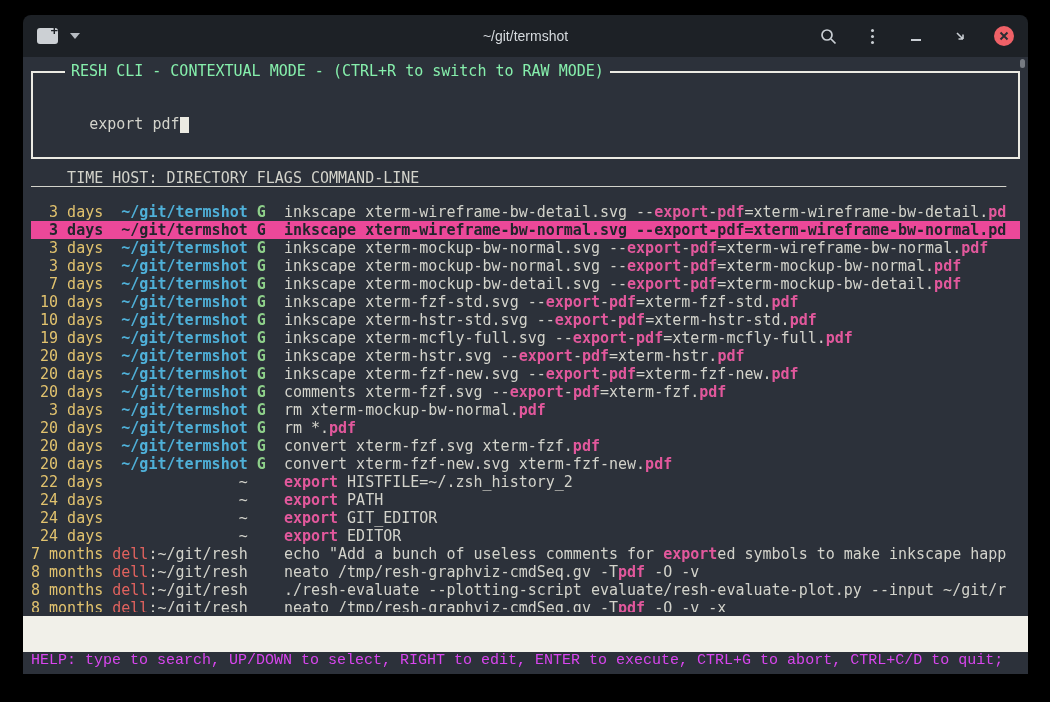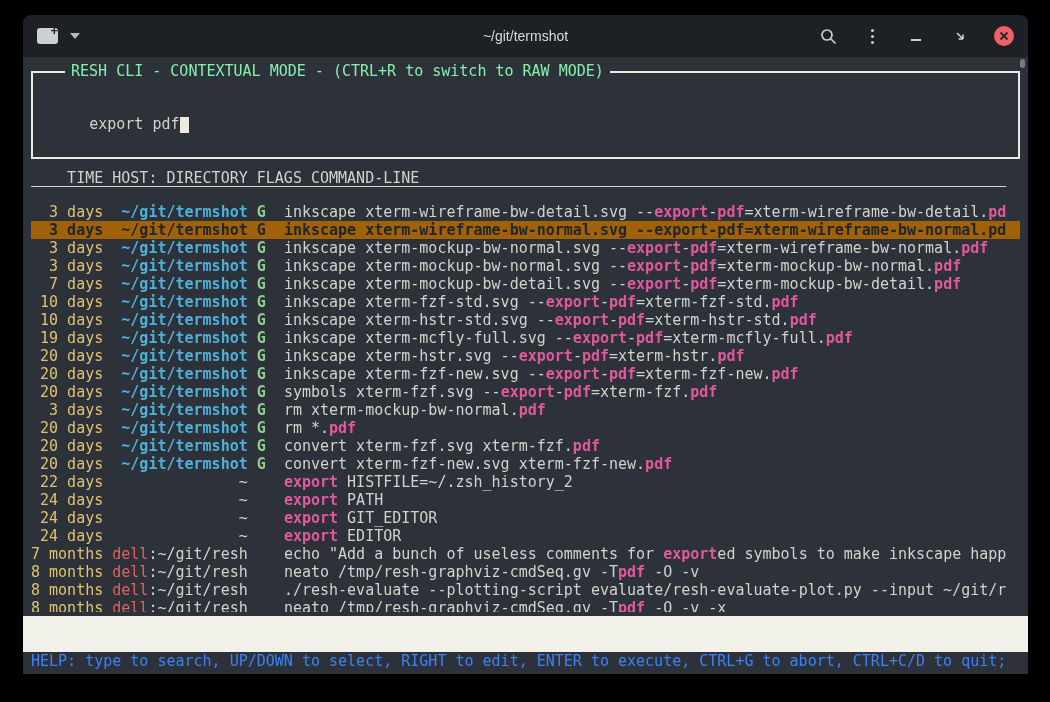--- a/index.html
+++ b/index.html
@@ -54,27 +54,27 @@
   .row{
     flex:0 0 18px;height:18px;white-space:pre;overflow:hidden;margin:0 -8px;padding:0 8px;
   }
   .t-yellow{color:#e1c26e;}
   .t-cyan{color:#4fb0d8;font-weight:bold;}
   .t-green{color:#8ed08a;font-weight:bold;}
   .t-pink{color:#e2589c;font-weight:bold;}
   .t-red{color:#e0625e;}
   .t-plain{color:#d3d3cb;}
   .t-cmd{color:#d3d3cb;margin-top:35px;}
-  .row.selected{background:#a16207;}
+  .row.selected{background:#ec4899;}
   .row.selected span{color:#21262c !important;font-weight:bold;}
   .statusbar{
     flex:0 0 36px;background:#f1f0e9;color:#21262c;font-weight:bold;white-space:pre;
     margin:4px -8px 0 -8px;padding:0 8px;overflow:hidden;
   }
-  .helpbar{flex:0 0 18px;white-space:pre;overflow:hidden;color:#3b82f6;}
+  .helpbar{flex:0 0 18px;white-space:pre;overflow:hidden;color:#d946ef;font-family:Liberation Mono, monospace;}
   svg{display:block;}
 </style>
 </head>
 <body>
 
 <div class="window">
 
   <div class="titlebar">
     <div class="tb-left">
       <div class="newtab-btn">
@@ -125,21 +125,21 @@
         <div class="row"><span class="t-yellow">  3 days </span><span class="t-plain"> </span><span class="t-cyan">~/git/termshot</span><span class="t-green"> G  </span><span class="t-cmd">inkscape xterm-wireframe-bw-detail.svg --</span><span class="t-pink">export</span><span class="t-cmd">-</span><span class="t-pink">pdf</span><span class="t-cmd">=xterm-wireframe-bw-detail.</span><span class="t-pink">pd</span></div>
         <div class="row selected"><span class="t-yellow">  3 days </span><span class="t-plain"> </span><span class="t-cyan">~/git/termshot</span><span class="t-green"> G  </span><span class="t-cmd">inkscape xterm-wireframe-bw-normal.svg --export-pdf=xterm-wireframe-bw-normal.pd</span></div>
         <div class="row"><span class="t-yellow">  3 days </span><span class="t-plain"> </span><span class="t-cyan">~/git/termshot</span><span class="t-green"> G  </span><span class="t-cmd">inkscape xterm-mockup-bw-normal.svg --</span><span class="t-pink">export</span><span class="t-cmd">-</span><span class="t-pink">pdf</span><span class="t-cmd">=xterm-wireframe-bw-normal.</span><span class="t-pink">pdf</span></div>
         <div class="row"><span class="t-yellow">  3 days </span><span class="t-plain"> </span><span class="t-cyan">~/git/termshot</span><span class="t-green"> G  </span><span class="t-cmd">inkscape xterm-mockup-bw-normal.svg --</span><span class="t-pink">export</span><span class="t-cmd">-</span><span class="t-pink">pdf</span><span class="t-cmd">=xterm-mockup-bw-normal.</span><span class="t-pink">pdf</span></div>
         <div class="row"><span class="t-yellow">  7 days </span><span class="t-plain"> </span><span class="t-cyan">~/git/termshot</span><span class="t-green"> G  </span><span class="t-cmd">inkscape xterm-mockup-bw-detail.svg --</span><span class="t-pink">export</span><span class="t-cmd">-</span><span class="t-pink">pdf</span><span class="t-cmd">=xterm-mockup-bw-detail.</span><span class="t-pink">pdf</span></div>
         <div class="row"><span class="t-yellow"> 10 days </span><span class="t-plain"> </span><span class="t-cyan">~/git/termshot</span><span class="t-green"> G  </span><span class="t-cmd">inkscape xterm-fzf-std.svg --</span><span class="t-pink">export</span><span class="t-cmd">-</span><span class="t-pink">pdf</span><span class="t-cmd">=xterm-fzf-std.</span><span class="t-pink">pdf</span></div>
         <div class="row"><span class="t-yellow"> 10 days </span><span class="t-plain"> </span><span class="t-cyan">~/git/termshot</span><span class="t-green"> G  </span><span class="t-cmd">inkscape xterm-hstr-std.svg --</span><span class="t-pink">export</span><span class="t-cmd">-</span><span class="t-pink">pdf</span><span class="t-cmd">=xterm-hstr-std.</span><span class="t-pink">pdf</span></div>
         <div class="row"><span class="t-yellow"> 19 days </span><span class="t-plain"> </span><span class="t-cyan">~/git/termshot</span><span class="t-green"> G  </span><span class="t-cmd">inkscape xterm-mcfly-full.svg --</span><span class="t-pink">export</span><span class="t-cmd">-</span><span class="t-pink">pdf</span><span class="t-cmd">=xterm-mcfly-full.</span><span class="t-pink">pdf</span></div>
         <div class="row"><span class="t-yellow"> 20 days </span><span class="t-plain"> </span><span class="t-cyan">~/git/termshot</span><span class="t-green"> G  </span><span class="t-cmd">inkscape xterm-hstr.svg --</span><span class="t-pink">export</span><span class="t-cmd">-</span><span class="t-pink">pdf</span><span class="t-cmd">=xterm-hstr.</span><span class="t-pink">pdf</span></div>
         <div class="row"><span class="t-yellow"> 20 days </span><span class="t-plain"> </span><span class="t-cyan">~/git/termshot</span><span class="t-green"> G  </span><span class="t-cmd">inkscape xterm-fzf-new.svg --</span><span class="t-pink">export</span><span class="t-cmd">-</span><span class="t-pink">pdf</span><span class="t-cmd">=xterm-fzf-new.</span><span class="t-pink">pdf</span></div>
-        <div class="row"><span class="t-yellow"> 20 days </span><span class="t-plain"> </span><span class="t-cyan">~/git/termshot</span><span class="t-green"> G  </span><span class="t-cmd">symbols xterm-fzf.svg --</span><span class="t-pink">export</span><span class="t-cmd">-</span><span class="t-pink">pdf</span><span class="t-cmd">=xterm-fzf.</span><span class="t-pink">pdf</span></div>
+        <div class="row"><span class="t-yellow"> 20 days </span><span class="t-plain"> </span><span class="t-cyan">~/git/termshot</span><span class="t-green"> G  </span><span class="t-cmd">comments xterm-fzf.svg --</span><span class="t-pink">export</span><span class="t-cmd">-</span><span class="t-pink">pdf</span><span class="t-cmd">=xterm-fzf.</span><span class="t-pink">pdf</span></div>
         <div class="row"><span class="t-yellow">  3 days </span><span class="t-plain"> </span><span class="t-cyan">~/git/termshot</span><span class="t-green"> G  </span><span class="t-cmd">rm xterm-mockup-bw-normal.</span><span class="t-pink">pdf</span></div>
         <div class="row"><span class="t-yellow"> 20 days </span><span class="t-plain"> </span><span class="t-cyan">~/git/termshot</span><span class="t-green"> G  </span><span class="t-cmd">rm *.</span><span class="t-pink">pdf</span></div>
         <div class="row"><span class="t-yellow"> 20 days </span><span class="t-plain"> </span><span class="t-cyan">~/git/termshot</span><span class="t-green"> G  </span><span class="t-cmd">convert xterm-fzf.svg xterm-fzf.</span><span class="t-pink">pdf</span></div>
         <div class="row"><span class="t-yellow"> 20 days </span><span class="t-plain"> </span><span class="t-cyan">~/git/termshot</span><span class="t-green"> G  </span><span class="t-cmd">convert xterm-fzf-new.svg xterm-fzf-new.</span><span class="t-pink">pdf</span></div>
         <div class="row"><span class="t-yellow"> 22 days </span><span class="t-plain">              </span><span class="t-plain">~</span><span class="t-green">    </span><span class="t-pink">export</span><span class="t-cmd"> HISTFILE=~/.zsh_history_2</span></div>
         <div class="row"><span class="t-yellow"> 24 days </span><span class="t-plain">              </span><span class="t-plain">~</span><span class="t-green">    </span><span class="t-pink">export</span><span class="t-cmd"> PATH</span></div>
         <div class="row"><span class="t-yellow"> 24 days </span><span class="t-plain">              </span><span class="t-plain">~</span><span class="t-green">    </span><span class="t-pink">export</span><span class="t-cmd"> GIT_EDITOR</span></div>
         <div class="row"><span class="t-yellow"> 24 days </span><span class="t-plain">              </span><span class="t-plain">~</span><span class="t-green">    </span><span class="t-pink">export</span><span class="t-cmd"> EDITOR</span></div>
         <div class="row"><span class="t-yellow">7 months </span><span class="t-red">dell</span><span class="t-plain">:</span><span class="t-plain">~/git/resh</span><span class="t-green">    </span><span class="t-cmd">echo "Add a bunch of useless comments for </span><span class="t-pink">export</span><span class="t-cmd">ed symbols to make inkscape happ</span></div>
         <div class="row"><span class="t-yellow">8 months </span><span class="t-red">dell</span><span class="t-plain">:</span><span class="t-plain">~/git/resh</span><span class="t-green">    </span><span class="t-cmd">neato /tmp/resh-graphviz-cmdSeq.gv -T</span><span class="t-pink">pdf</span><span class="t-cmd"> -O -v</span></div>

